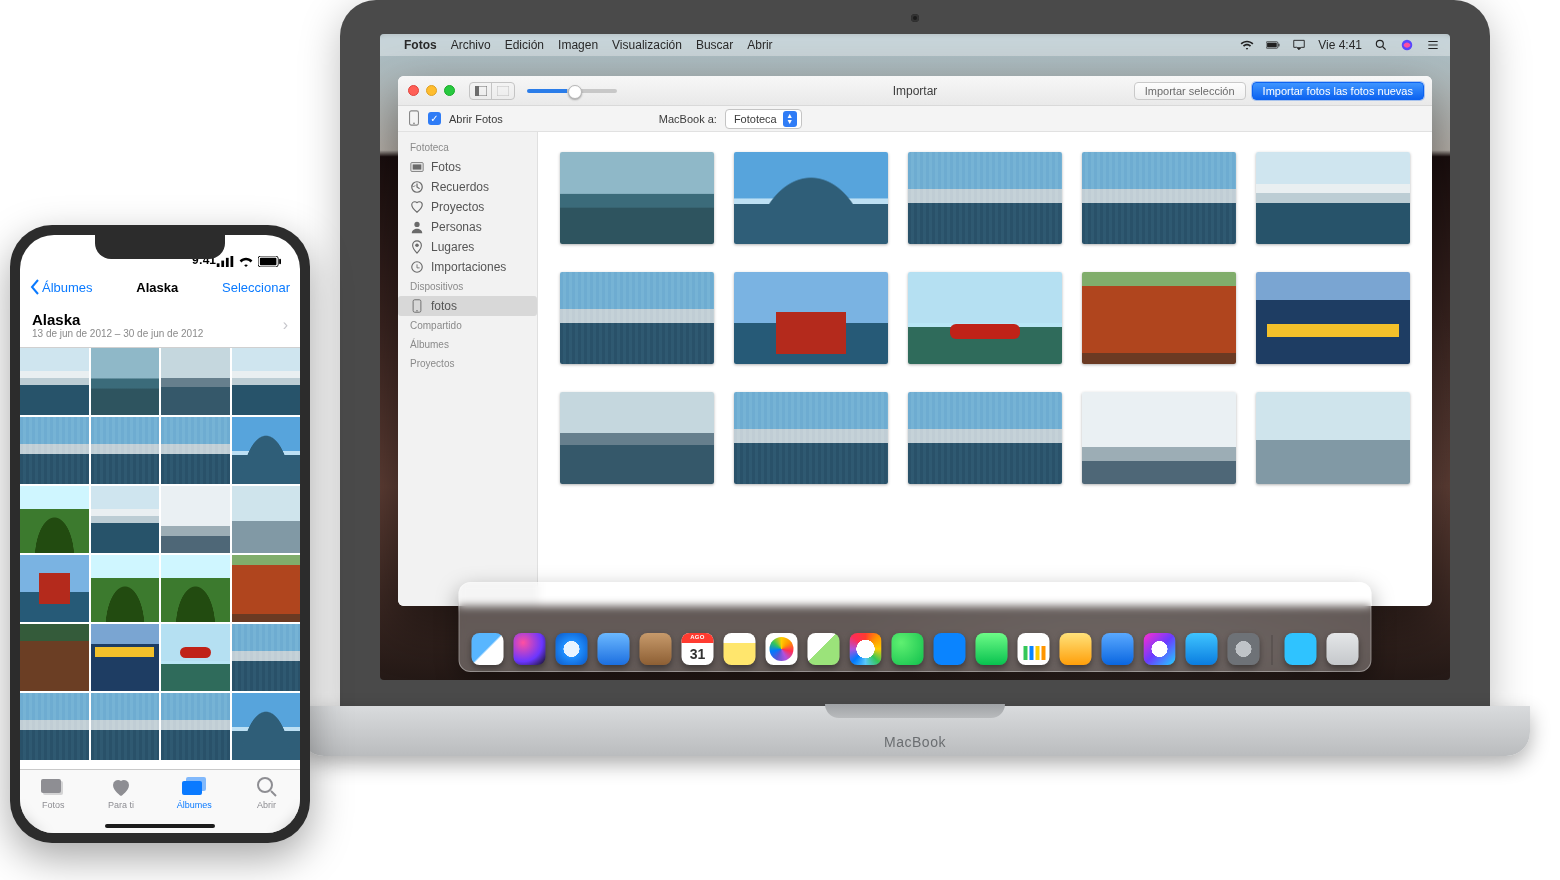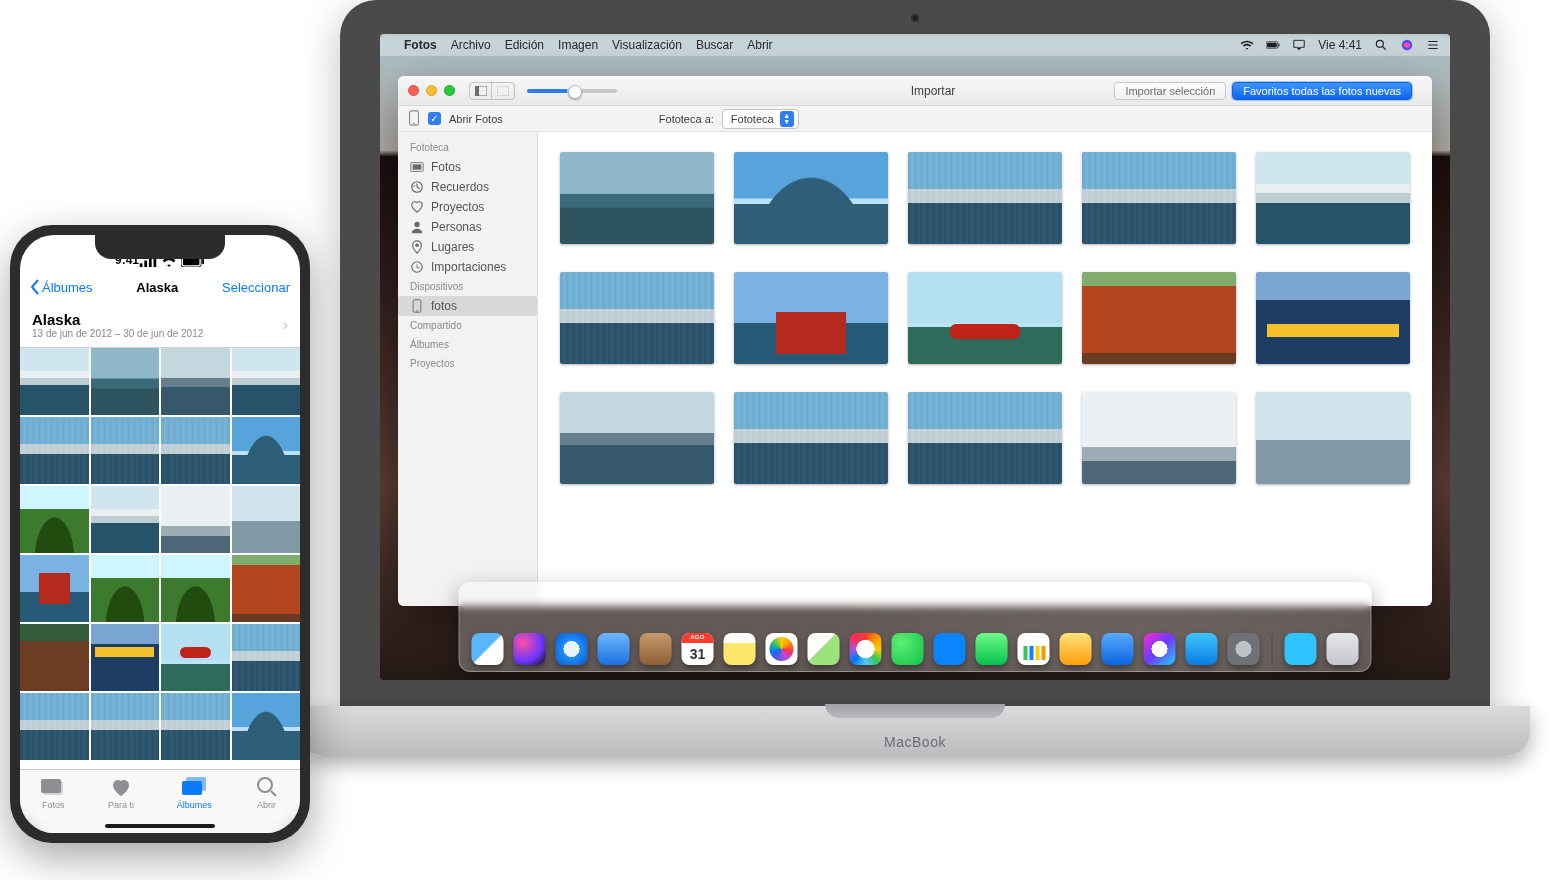--- a/index.html
+++ b/index.html
@@ -58,22 +58,22 @@
   
   .win { position:absolute; left:18px; top:42px; right:18px; height:530px; background:#fff; border-radius:6px; box-shadow:0 20px 50px rgba(0,0,0,.45); overflow:hidden; display:flex; flex-direction:column; font-size:12px; color:#333; }
   .titlebar { height:30px; background:linear-gradient(#f7f7f7,#e9e9e9); border-bottom:1px solid #d9d9d9; display:flex; align-items:center; position:relative; }
   .traffic { display:flex; gap:7px; padding-left:10px; }
   .traffic span{width:11px;height:11px;border-radius:50%;}
   .tl-close{background:#ff5f56;border:1px solid #e0443e;} .tl-min{background:#ffbd2e;border:1px solid #dea123;} .tl-max{background:#27c93f;border:1px solid #1aab29;}
   .tb-seg { margin-left:14px; display:flex; border:1px solid #c4c4c4; border-radius:4px; overflow:hidden; height:18px;}
   .tb-seg div{width:22px;display:flex;align-items:center;justify-content:center;border-right:1px solid #c4c4c4;} .tb-seg div:last-child{border:0;}
   .tb-zoom { margin-left:12px; width:90px; height:4px; border-radius:2px; background:linear-gradient(90deg,#2b7de9 0 45%,#c8c8c8 45% 100%); position:relative;}
   .tb-zoom::after{content:"";position:absolute;left:45%;top:-4px;width:12px;height:12px;border-radius:50%;background:#fff;border:1px solid #b7b7b7;box-shadow:0 1px 2px rgba(0,0,0,.3);}
-  .tb-title{position:absolute;left:50%;transform:translateX(-50%);font-size:12px;color:#3e3e3e;margin-left:18px;}
-  .tb-right{margin-left:auto;display:flex;gap:6px;padding-right:20px;}
+  .tb-title{position:absolute;left:50%;transform:translateX(-50%);font-size:12px;color:#3e3e3e;}
+  .tb-right{margin-left:auto;display:flex;gap:6px;padding-right:8px;}
   .macbtn{border:1px solid #c9c9c9;border-radius:4px;background:linear-gradient(#fdfdfd,#f0f0f0);padding:2px 10px;font-size:11px;color:#6b6b6b;}
   .macbtn.primary{background:linear-gradient(#3e95ff,#0d63f0);border-color:#0d63f0;color:#fff;box-shadow:0 0 0 1px rgba(13,99,240,.3);}
   .subbar{height:26px;background:#f4f4f4;border-bottom:1px solid #e1e1e1;display:flex;align-items:center;gap:8px;padding:0 10px;font-size:11px;color:#3b3b3b;}
   .subbar .device-ic svg{width:12px;height:16px;fill:#888;}
   .chk{width:13px;height:13px;border-radius:3px;background:#2f7cf6;display:flex;align-items:center;justify-content:center;color:#fff;font-size:10px;}
   .select{border:1px solid #c4c4c4;border-radius:4px;padding:1px 4px 1px 8px;display:flex;align-items:center;gap:6px;background:#fff;font-size:11px;}
   .select .arrows{width:14px;height:16px;border-radius:3px;background:#2f7cf6;display:flex;flex-direction:column;align-items:center;justify-content:center;color:#fff;font-size:7px;line-height:6px;}
 
   .winbody{flex:1;display:flex;min-height:0;}
   .sidebar{width:140px;background:#f2f2f2;border-right:1px solid #e0e0e0;padding:6px 0;font-size:12px;color:#555;}
@@ -101,21 +101,21 @@
   .sc-coast{background:linear-gradient(180deg,#c5d7de 0 45%,#667f8d 45% 58%,#35586a 58% 100%);}
   .sc-cloudy{background:linear-gradient(180deg,#eaf0f3 0 60%,#9cadb5 60% 75%,#4e6777 75% 100%);}
   .sc-beach{background:linear-gradient(180deg,#cfe4ec 0 52%,#8199a5 52% 100%);}
   .sc-green{background:radial-gradient(ellipse at 50% 110%,#224b10 0 40%,transparent 41%),linear-gradient(180deg,#cff6ff 0 35%,#3c7a2e 35% 100%);}
   .sc-shed{background:linear-gradient(180deg,#345b3a 0 25%,#6b3e24 25% 100%);}
 
   
   .iphone{position:absolute;left:10px;top:225px;width:300px;height:618px;background:#2c2c2c;border-radius:42px;padding:10px;box-shadow:0 15px 40px rgba(0,0,0,.35);}
   .iphone-screen{width:100%;height:100%;background:#fff;border-radius:34px;overflow:hidden;position:relative;font-size:13px;color:#000;}
   .notch{position:absolute;top:0;left:50%;transform:translateX(-50%);width:130px;height:24px;background:#2c2c2c;border-radius:0 0 16px 16px;z-index:5;}
-  .statusbar{height:34px;display:flex;align-items:flex-end;justify-content:center;padding:0 18px 2px;font-size:12px;font-weight:600;position:relative;z-index:2;}
+  .statusbar{height:34px;display:flex;align-items:flex-end;justify-content:flex-end;padding:0 18px 2px;font-size:12px;font-weight:600;position:relative;z-index:2;}
   .statusbar .sicons{display:flex;align-items:center;gap:4px;}
   .statusbar .sicons svg{height:11px;fill:#000;display:block;}
   .navbar{height:36px;display:flex;align-items:center;justify-content:space-between;padding:0 10px;}
   .navbar .back{color:#0a7aff;display:flex;align-items:center;gap:2px;}
   .navbar .title{font-weight:600;}
   .navbar .action{color:#0a7aff;}
   .album-hdr{padding:6px 12px 8px;border-bottom:.5px solid #d0d0d0;display:flex;align-items:center;justify-content:space-between;}
   .album-hdr .name{font-weight:700;font-size:15px;}
   .album-hdr .range{font-size:10px;color:#8a8a8a;}
   .album-hdr .chev{color:#c7c7cc;font-size:16px;}
@@ -202,33 +202,33 @@
             <div>
                 <svg width="12" height="10" viewBox="0 0 12 10">
                   <rect width="12" height="10" fill="none" stroke="#bfbfbf"></rect>
                 </svg>
               </div>
           </div>
           <div class="tb-zoom"></div>
           <div class="tb-title">Importar</div>
           <div class="tb-right">
             <button class="macbtn">Importar selección</button>
-            <button class="macbtn primary">Favoritos todas las fotos nuevas</button>
+            <button class="macbtn primary">Importar fotos las fotos nuevas</button>
           </div>
         </div>
 
         <div class="subbar">
           <span class="device-ic"><svg viewBox="0 0 12 18">
                 <rect x="1" y="1" width="10" height="16" rx="2" fill="none" stroke="#888" stroke-width="1.2"></rect>
                 <circle cx="6" cy="15" r="1" fill="#888"></circle>
               </svg></span>
           <span class="chk">✓</span>
           <span>Abrir Fotos</span>
           <span style="flex:0 0 140px"></span>
-          <span>Fototeca a:</span>
+          <span>MacBook a:</span>
           <div class="select">
             <span>Fototeca</span>
             <span class="arrows">▲<br>▼</span>
           </div>
         </div>
 
         <div class="winbody">
           <div class="sidebar">
             <div class="sb-hdr">Fototeca</div>
             <div class="sb-item">

